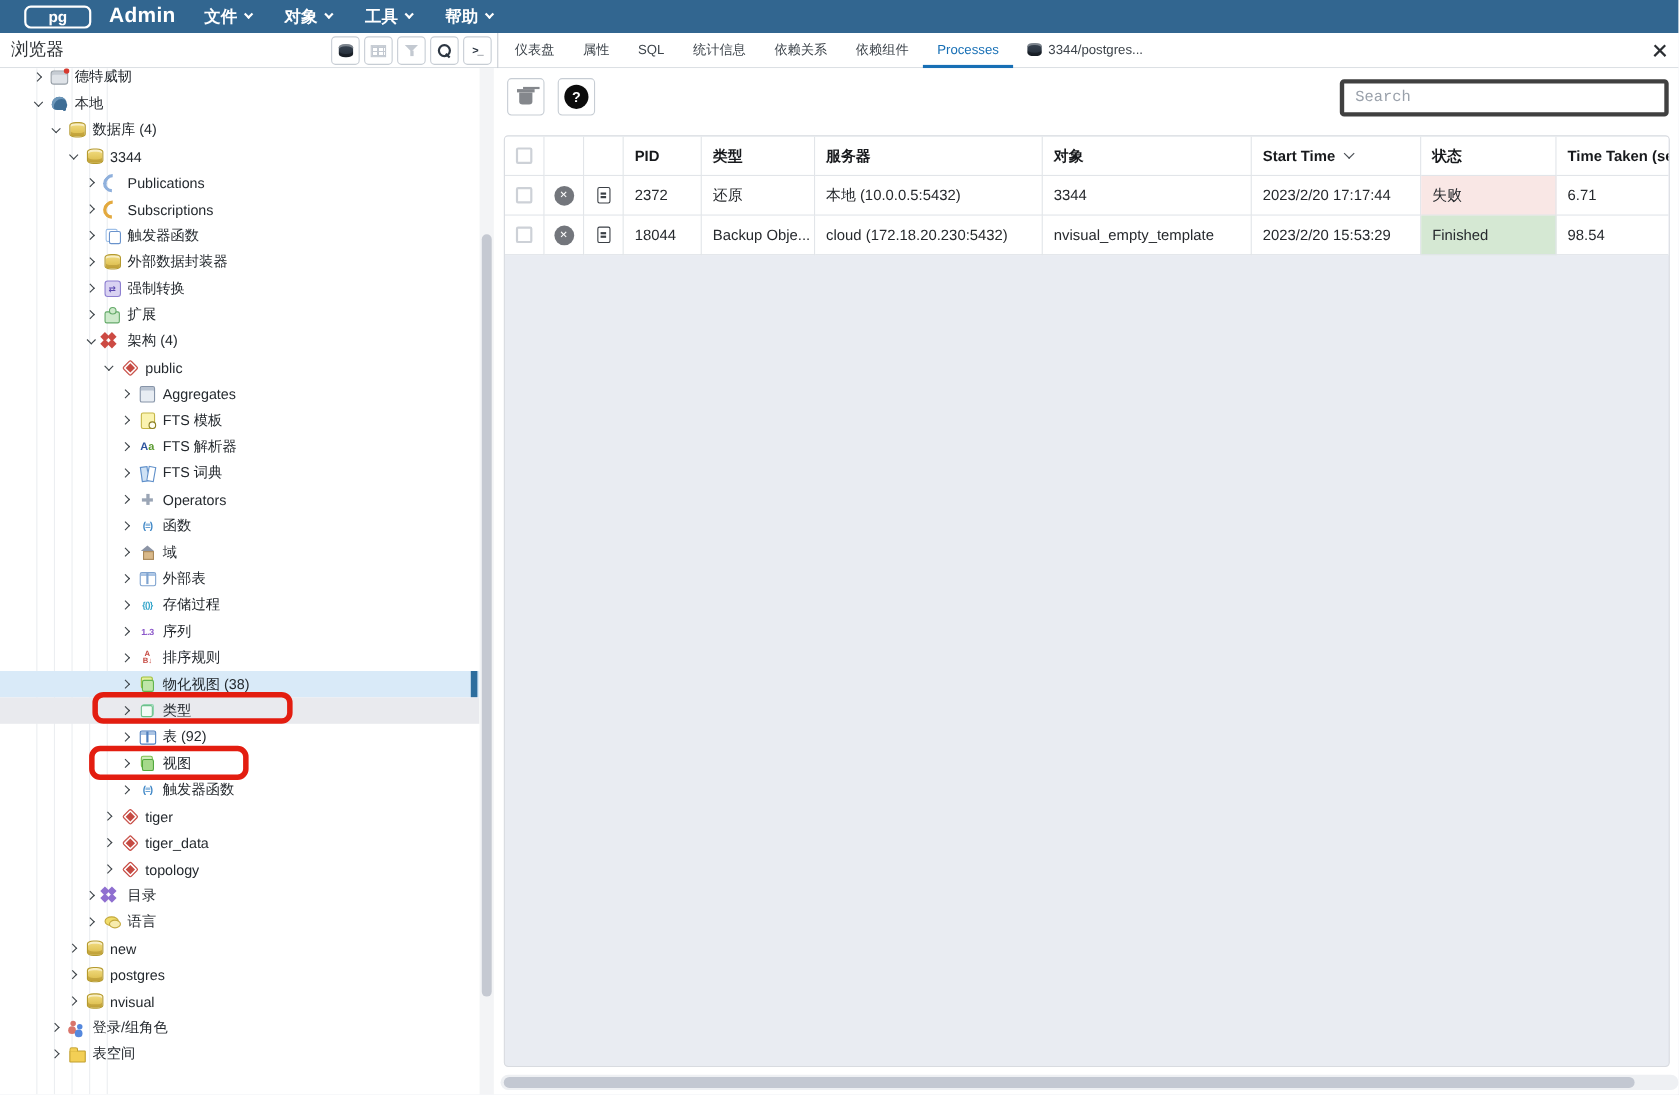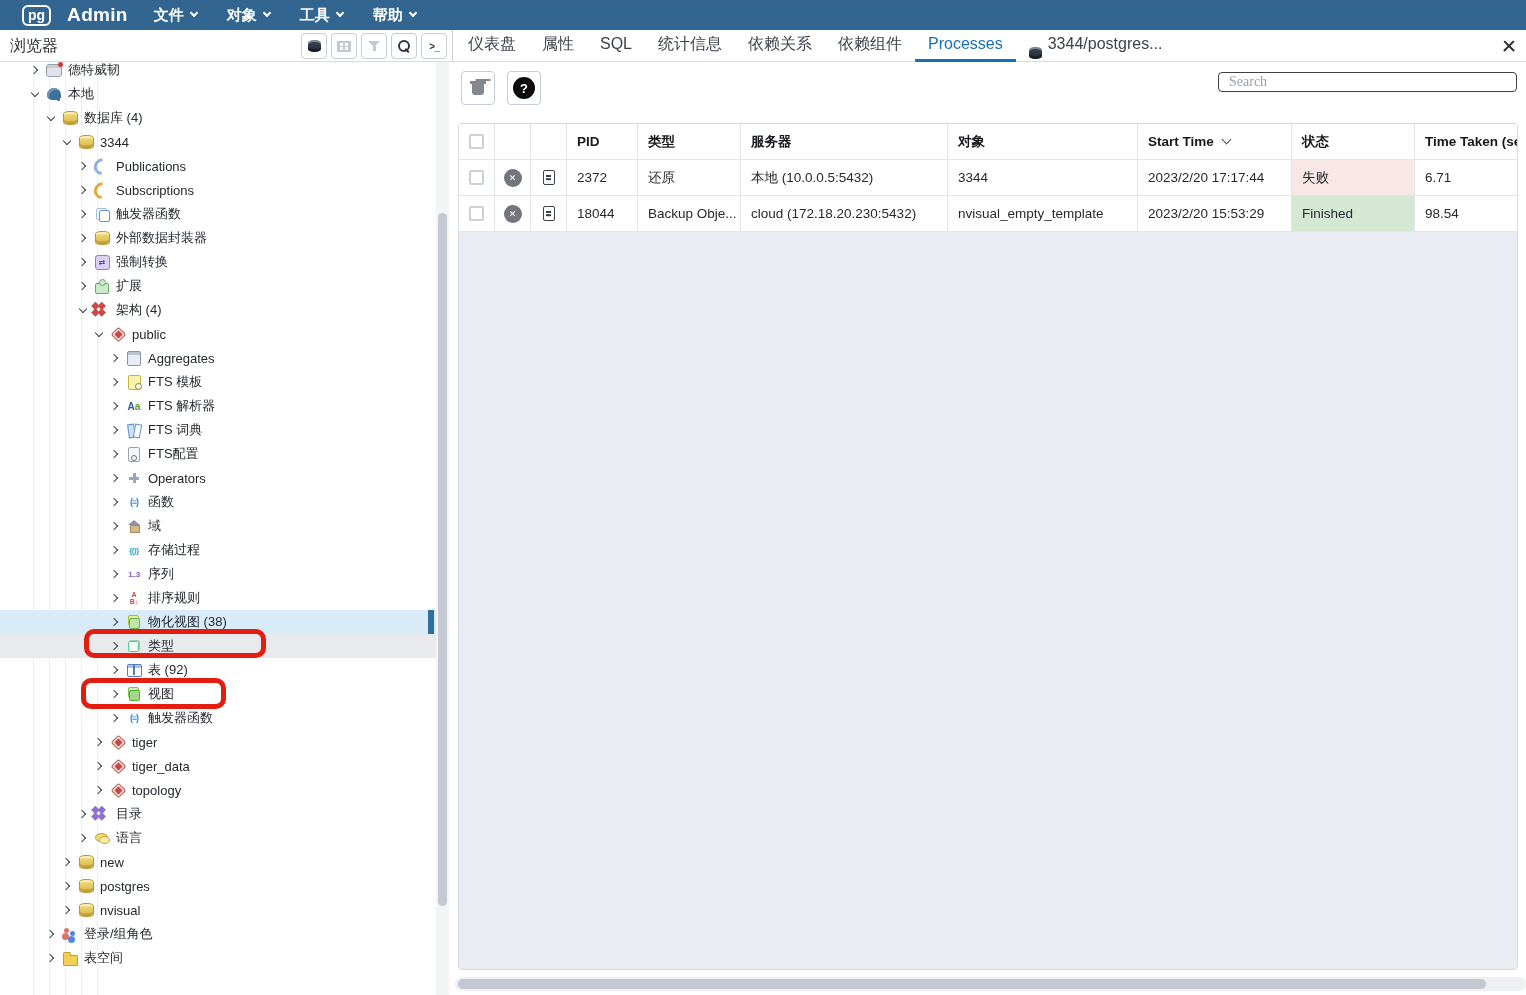--- a/index.html
+++ b/index.html
@@ -2,34 +2,34 @@
 <html><head>
 <meta charset="utf-8">
 <style>
   * { margin:0; padding:0; box-sizing:border-box; }
   html,body { width:1526px; height:995px; }
   body { position:relative; font-family:"Liberation Sans","DejaVu Sans",sans-serif; background:#fff; overflow:hidden; }
 
   
   .topbar { position:absolute; left:0; top:0; width:1526px; height:30px; background:#326690; display:flex; align-items:center; padding-left:22px; }
   .logo { display:flex; align-items:center; }
-  .logo-pg { border:2px solid #fff; border-radius:6px; color:#fff; font-weight:bold; font-size:14px; padding:0 4px; line-height:17px; }
+  .logo-pg { border:2px solid #fff; border-radius:6px; color:#fff; font-weight:bold; font-size:14px; padding:0 20px; line-height:17px; }
   .logo-admin { color:#fff; font-weight:bold; font-size:19px; margin-left:16px; letter-spacing:.3px; }
   .menus { display:flex; margin-left:26px; gap:30px; }
   .menu-item { color:#fff; font-size:15px; font-weight:bold; display:flex; align-items:center; cursor:pointer; }
   .mcaret { width:6px; height:6px; border-right:2px solid #fff; border-bottom:2px solid #fff; transform:rotate(45deg); margin-left:7px; margin-top:-4px; }
 
   
   .band { position:absolute; left:0; top:30px; width:1526px; height:32px; background:#fff; border-bottom:1px solid #d9dde1; }
   .browser-title { position:absolute; left:10px; top:0; line-height:32px; font-size:16px; color:#303437; }
   .band-toolbar { position:absolute; left:301px; top:3px; display:flex; gap:4px; }
   .tbtn { width:26px; height:26px; border:1px solid #c7cdd4; border-radius:4px; background:#fff; display:flex; align-items:center; justify-content:center; position:relative; cursor:pointer; }
   .band-divider { position:absolute; left:452px; top:0; width:1px; height:32px; background:#c9ced4; }
   .tabs { position:absolute; left:455px; top:0; height:32px; display:flex; }
-  .tab { padding:0 13px; height:32px; line-height:30px; font-size:16px; color:#3c434a; border-bottom:3px solid transparent; display:flex; align-items:flex-end; cursor:pointer; white-space:nowrap; }
+  .tab { padding:0 13px; height:32px; line-height:30px; font-size:12px; color:#3c434a; border-bottom:3px solid transparent; display:flex; align-items:center; cursor:pointer; white-space:nowrap; }
   .tab.active { color:#176fb5; border-bottom-color:#176fb5; }
   .close-ic { position:absolute; left:1502px; top:39px; width:14px; height:14px; cursor:pointer; }
   .close-ic::before,.close-ic::after { content:""; position:absolute; left:0; top:6px; width:14px; height:2.4px; background:#2b2e33; }
   .close-ic::before { transform:rotate(45deg); } .close-ic::after { transform:rotate(-45deg); }
 
   
   .tb-db { width:13px; height:12px; background:linear-gradient(#3a4654,#222b36); border-radius:6px/3px; box-shadow:inset 0 2px 0 rgba(255,255,255,.35), inset 0 -3px 0 rgba(0,0,0,.35); }
   .tb-grid { width:14px; height:11px; border:1.5px solid #c3c9d1; background-image:repeating-linear-gradient(90deg,#c3c9d1 0 1.5px,transparent 1.5px 5px),repeating-linear-gradient(#c3c9d1 0 1.5px,transparent 1.5px 4px); }
   .tb-filter { position:relative; width:14px; height:14px; }
   .tb-filter::before { content:""; position:absolute; left:1px; top:2px; border-left:6px solid transparent; border-right:6px solid transparent; border-top:6px solid #c3c9d1; }
@@ -116,21 +116,21 @@
 
   
   .main { position:absolute; left:449px; top:62px; width:1077px; height:933px; background:#fff; }
   .btn { position:absolute; width:34px; height:34px; border:1px solid #c7cdd4; border-radius:4px; background:#fff; display:flex; align-items:center; justify-content:center; cursor:pointer; }
   .btn-trash { left:12px; top:9px; }
   .btn-help { left:58px; top:9px; }
   .trash-ic { position:relative; width:16px; height:16px; }
   .trash-ic::before { content:""; position:absolute; left:2px; top:4px; width:12px; height:11px; background:#84878c; border-radius:0 0 3px 3px; }
   .trash-ic::after { content:""; position:absolute; left:0; top:1px; width:16px; height:2.5px; background:#84878c; box-shadow:5px -2.5px 0 -0.5px #84878c; }
   .help-ic { width:22px; height:22px; border-radius:50%; background:#0c0c0c; color:#fff; font-size:13px; font-weight:bold; display:flex; align-items:center; justify-content:center; }
-  .search-input { position:absolute; left:769px; top:10px; width:299px; height:20px; border:1px solid #404040; border-radius:4px; padding:0 10px; font-size:14px; font-family:Liberation Serif, serif; color:#333; outline:none; }
+  .search-input { position:absolute; left:769px; top:10px; width:299px; height:34px; border:4px solid #404040; border-radius:4px; padding:0 10px; font-size:14px; font-family:Liberation Mono, monospace; color:#333; outline:none; }
   .search-input::placeholder { color:#9aa1ab; }
 
   .grid-wrap { position:absolute; left:9px; top:61px; width:1060px; height:847px; border:1px solid #d8dbe0; border-radius:4px; background:#e9ecf2; overflow:hidden; }
   .ptable { width:1058px; background:#fff; }
   .prow { display:flex; }
   .cell { height:36px; display:flex; align-items:center; padding-left:10px; border-right:1px solid #e2e5e9; border-bottom:1px solid #e2e5e9; font-size:13.5px; color:#26292d; overflow:hidden; white-space:nowrap; }
   .cell.icon-cell { justify-content:center; padding:0; }
   .hrow .cell { font-weight:bold; color:#17191c; }
   .c0{width:36px}.c1{width:36px}.c2{width:36px}.c3{width:71px}.c4{width:103px}.c5{width:207px}.c6{width:190px}.c7{width:154px}.c8{width:123px}.c9{width:102px;border-right:none}
   .st-failed { background:#f9e7e5; }
@@ -341,43 +341,43 @@
         <span class="arrow">
           <i class="chev-r"></i>
         </span>
         <span class="ic i-ftsdict"></span>
         <span class="tlabel">FTS 词典</span>
       </div>
     <div class="trow l6">
         <span class="arrow">
           <i class="chev-r"></i>
         </span>
-        <span class="ic i-ftscfg"></span>
-        <span class="tlabel">FTS配置</span>
-      </div>
-    <div class="trow l6">
-        <span class="arrow">
-          <i class="chev-r"></i>
-        </span>
         <span class="ic i-operator"></span>
         <span class="tlabel">Operators</span>
       </div>
     <div class="trow l6">
         <span class="arrow">
           <i class="chev-r"></i>
         </span>
         <span class="ic i-func"></span>
         <span class="tlabel">函数</span>
       </div>
     <div class="trow l6">
         <span class="arrow">
           <i class="chev-r"></i>
         </span>
         <span class="ic i-domain"></span>
         <span class="tlabel">域</span>
+      </div>
+    <div class="trow l6">
+        <span class="arrow">
+          <i class="chev-r"></i>
+        </span>
+        <span class="ic i-ftable"></span>
+        <span class="tlabel">外部表</span>
       </div>
     <div class="trow l6">
         <span class="arrow">
           <i class="chev-r"></i>
         </span>
         <span class="ic i-proc"></span>
         <span class="tlabel">存储过程</span>
       </div>
     <div class="trow l6">
         <span class="arrow">

